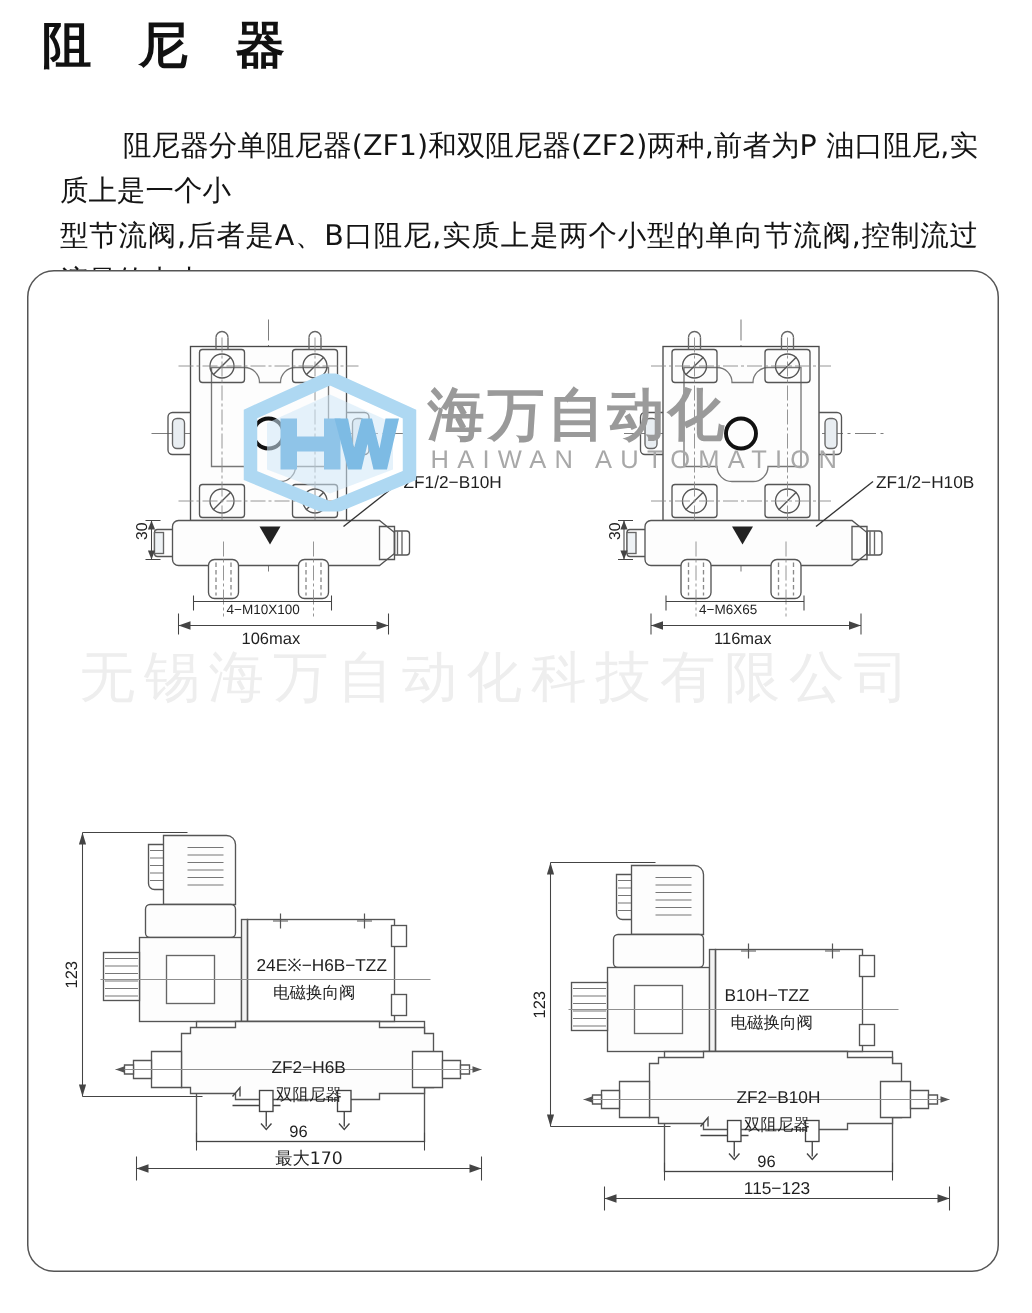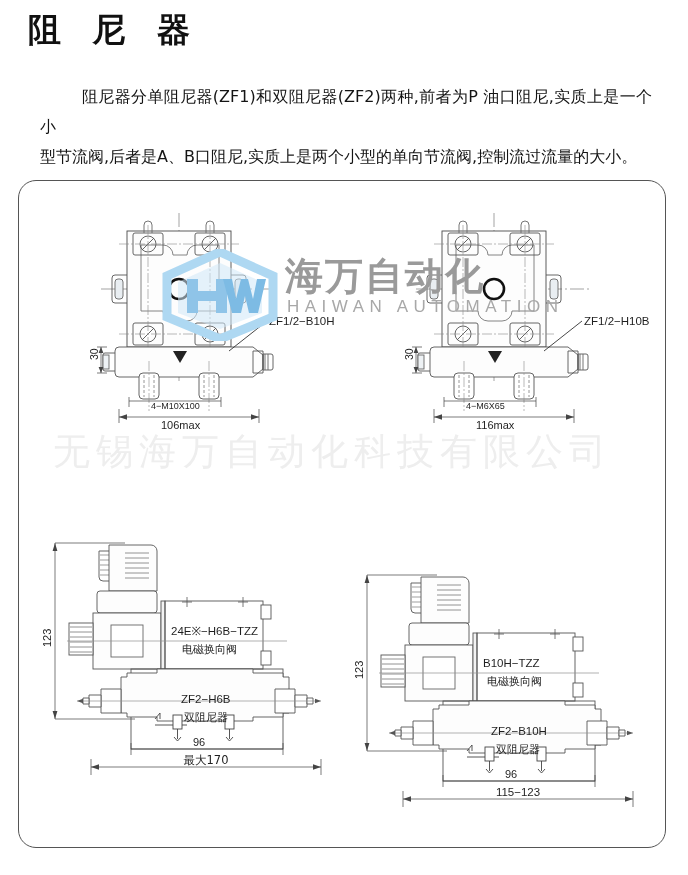--- a/index.html
+++ b/index.html
@@ -26,21 +26,21 @@
     letter-spacing: 10px;
     color: #111;
     font-family: "DejaVu Sans", "Liberation Sans", sans-serif;
   }
 
   .intro {
     position: absolute;
     left: 40px;
     top: 82px;
     width: 612px;
-    font-size: 16px;
+    font-size: 19px;
     line-height: 30px;
     color: #141414;
     text-align: justify;
     font-family: "DejaVu Sans", "Liberation Sans", sans-serif;
   }
   .intro .line1 { display: block; text-indent: 42px; }
   .intro .line2 { display: block; }
 
   
   .card {
@@ -341,21 +341,21 @@
         </g>
       </g>
 
       <text class="dwg-text" x="180" y="114" font-size="11.5">ZF1/2−H10B</text>
       <text class="dwg-text" x="9" y="149" font-size="10.5" transform="rotate(-90 9 149)">30</text>
       <text class="dwg-text" x="62" y="198" font-size="9">4−M6X65</text>
       <text class="dwg-text" x="72" y="218" font-size="11">116max</text>
     </svg>
   </div>
 
-  <div class="pane" style="left:20px; top:348px;">
+  <div class="pane" style="left:20px; top:360px;">
     <svg width="320" height="250" viewBox="0 0 320 250">
       <g stroke="#4a4a4a" stroke-width="0.9" fill="none">
 
         <g stroke="#444" stroke-width="0.7">
           <line x1="16" y1="14" x2="16" y2="190"></line>
           <line x1="16" y1="14" x2="86" y2="14"></line>
           <line x1="16" y1="190" x2="96" y2="190"></line>
           <polygon points="16,14 13.6,22 18.4,22" fill="#444" stroke="none"></polygon>
           <polygon points="16,190 13.6,182 18.4,182" fill="#444" stroke="none"></polygon>
         </g>

